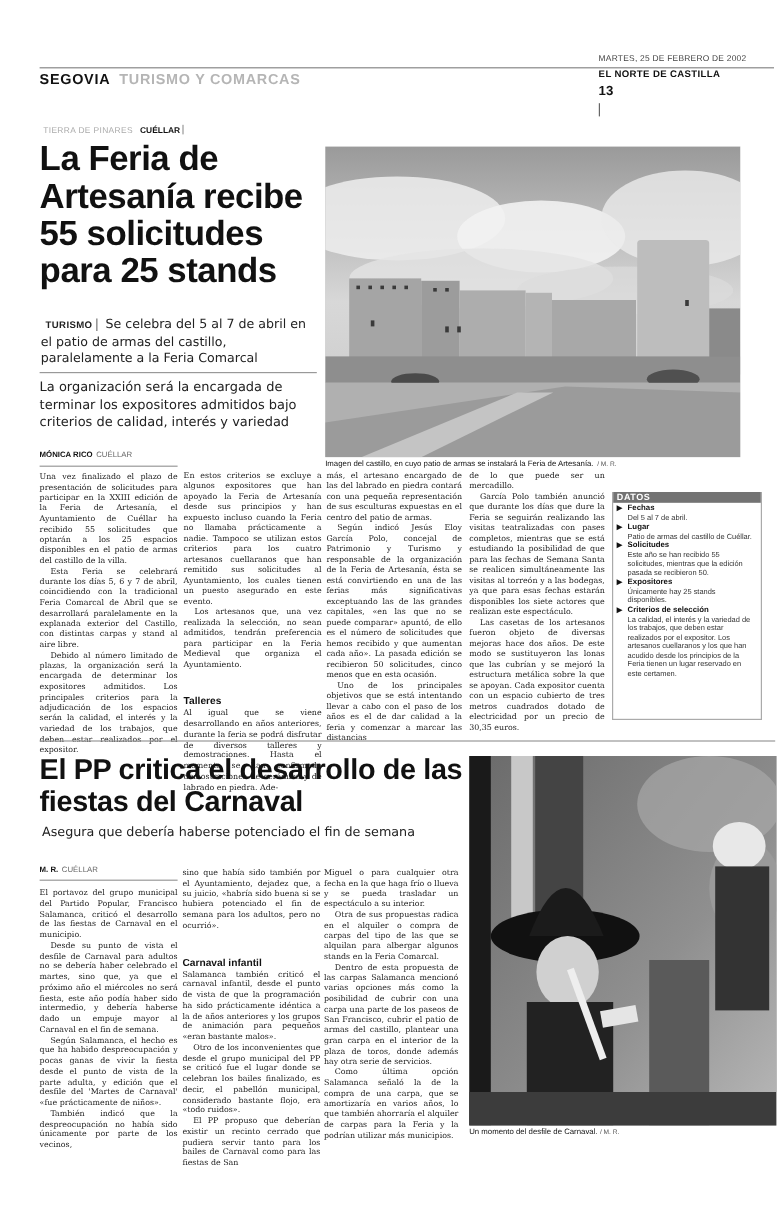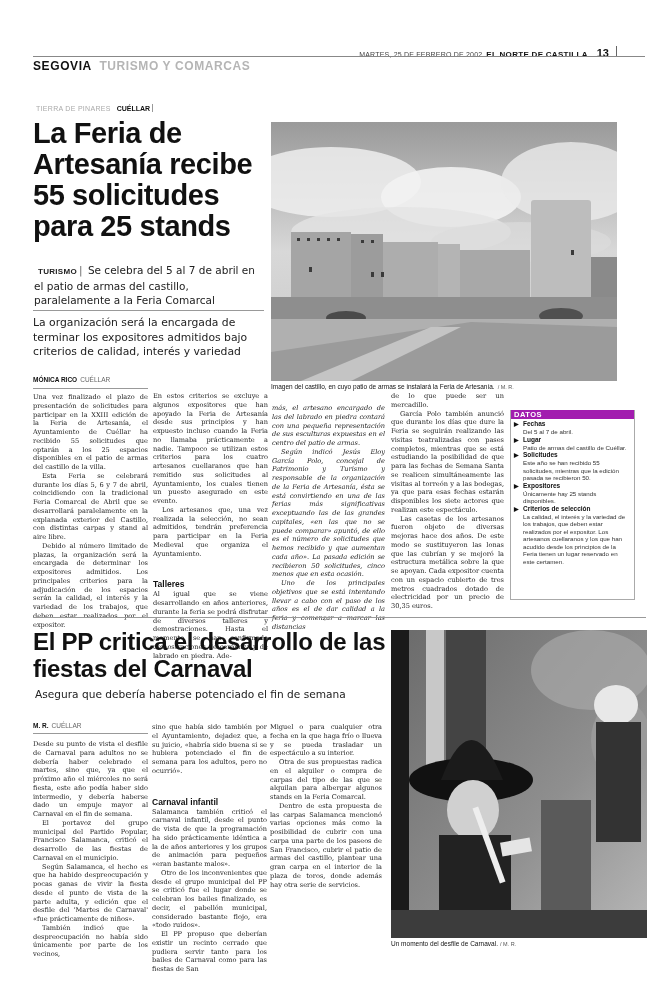--- a/index.html
+++ b/index.html
@@ -3,21 +3,21 @@
 <meta charset="utf-8">
 <style>
   * { box-sizing: border-box; margin: 0; padding: 0; }
   html, body { width: 650px; height: 1004px; background: #fff; overflow: hidden; }
   body { position: relative; font-family: "DejaVu Serif", serif; color: #1a1a1a; }
 
   .abs { position: absolute; }
 
   
   .masthead-rule { left: 33px; top: 56px; width: 612px; height: 1px; background: #888; }
-  .masthead-right { right: 33px; top: 46px; font-family: "Liberation Sans", sans-serif; font-size: 8px; color: #333; white-space: nowrap; display: flex; align-items: baseline; gap: 4px; }
+  .masthead-right { right: 33px; top: 46px; font-family: "Liberation Sans", sans-serif; font-size: 8px; color: #333; white-space: nowrap; display: flex; align-items: baseline; gap: 4px; flex-direction: column; }
   .masthead-right .date { letter-spacing: 0.2px; color: #444; font-size: 7px; }
   .masthead-right .paper { font-weight: bold; font-size: 8px; letter-spacing: 0.3px; color: #111; }
   .masthead-right .page { font-weight: bold; font-size: 11px; margin-left: 5px; color: #111; }
   .masthead-right .page-rule { width: 1px; height: 11px; background: #666; margin-left: 3px; }
   .section-title { left: 33px; top: 59px; font-family: "Liberation Sans", sans-serif; font-weight: bold; font-size: 12px; letter-spacing: 0.6px; white-space: nowrap; }
   .section-title .main { color: #111; }
   .section-title .sub { color: #b5b5b5; margin-left: 4px; }
 
   
   .kicker { left: 36px; top: 104px; font-family: "Liberation Sans", sans-serif; font-size: 7px; white-space: nowrap; }
@@ -43,26 +43,26 @@
   .byline-rule1 { left: 33px; top: 388px; width: 115px; height: 1px; background: #999; }
 
   .col { font-family: "DejaVu Serif", serif; font-size: 6.6px; line-height: 8.75px; color: #222; text-align: justify; hyphens: auto; }
   .col p { text-indent: 0; }
   .col p + p { text-indent: 9px; }
   .col .subhead { font-family: "Liberation Sans", sans-serif; font-weight: bold; font-size: 8.5px; line-height: 11px; color: #111; margin-top: 21px; text-indent: 0; }
   .col .subhead + p { text-indent: 0; }
 
   .a1c1 { left: 33px; top: 393px; width: 115px; }
   .a1c2 { left: 153px; top: 392px; width: 115px; }
-  .a1c3 { left: 272px; top: 404px; width: 113px; font-style: italic; }
+  .a1c3 { left: 272px; top: 392px; width: 113px; }
   .a1c4 { left: 391px; top: 392px; width: 113px; }
 
   
   .datos { left: 510px; top: 410px; width: 125px; height: 190px; border: 1px solid #aaa; border-top: none; }
-  .datos-header { background: #a21caf; color: #fff; font-family: "Liberation Sans", sans-serif; font-weight: bold; font-size: 7.5px; letter-spacing: 0.5px; padding: 0 3px; height: 9px; line-height: 9px; }
+  .datos-header { background: #737373; color: #fff; font-family: "Liberation Sans", sans-serif; font-weight: bold; font-size: 7.5px; letter-spacing: 0.5px; padding: 0 3px; height: 9px; line-height: 9px; }
   .datos-body { padding: 1px 4px 2px 3px; font-family: "Liberation Sans", sans-serif; }
   .datos-item { margin-bottom: 0px; }
   .datos-label { font-weight: bold; font-size: 6.5px; line-height: 8px; color: #111; display: flex; align-items: center; gap: 2px; }
   .datos-label .arrow { font-size: 6px; color: #111; width: 7px; display: inline-block; }
   .datos-text { font-size: 6.2px; line-height: 7.5px; color: #333; padding-left: 9px; }
 
   .mid-rule { left: 33px; top: 617px; width: 613px; height: 1px; background: #999; }
 
   
   .headline2 { left: 33px; top: 628px; width: 360px; font-family: "Liberation Sans", sans-serif; font-weight: bold; font-size: 24px; line-height: 27px; letter-spacing: -0.3px; color: #111; }
@@ -227,36 +227,37 @@
 
 <h1 class="abs headline2">El PP critica el desarrollo de las fiestas del Carnaval</h1>
 <div class="abs deck2">Asegura que debería haberse potenciado el fin de semana</div>
 
 <div class="abs byline byline2">
   <span class="name">M. R.</span><span class="place">CUÉLLAR</span>
 </div>
 <div class="abs byline-rule2"></div>
 
 <div class="abs col a2c1">
+  <p>El portavoz del grupo municipal del Partido Popular, Francisco Salamanca, criticó el desarrollo de las fiestas de Carnaval en el municipio.</p>
   <p>Desde su punto de vista el desfile de Carnaval para adultos no se debería haber celebrado el martes, sino que, ya que el próximo año el miércoles no será fiesta, este año podía haber sido intermedio, y debería haberse dado un empuje mayor al Carnaval en el fin de semana.</p>
-  <p>El portavoz del grupo municipal del Partido Popular, Francisco Salamanca, criticó el desarrollo de las fiestas de Carnaval en el municipio.</p>
   <p>Según Salamanca, el hecho es que ha habido despreocupación y pocas ganas de vivir la fiesta desde el punto de vista de la parte adulta, y edición que el desfile del 'Martes de Carnaval' «fue prácticamente de niños».</p>
   <p>También indicó que la despreocupación no había sido únicamente por parte de los vecinos,</p>
 </div>
 <div class="abs col a2c2">
   <p>sino que había sido también por el Ayuntamiento, dejadez que, a su juicio, «habría sido buena si se hubiera potenciado el fin de semana para los adultos, pero no ocurrió».</p>
   <p class="subhead">Carnaval infantil</p>
   <p>Salamanca también criticó el carnaval infantil, desde el punto de vista de que la programación ha sido prácticamente idéntica a la de años anteriores y los grupos de animación para pequeños «eran bastante malos».</p>
   <p>Otro de los inconvenientes que desde el grupo municipal del PP se criticó fue el lugar donde se celebran los bailes finalizado, es decir, el pabellón municipal, considerado bastante flojo, era «todo ruidos».</p>
   <p>El PP propuso que deberían existir un recinto cerrado que pudiera servir tanto para los bailes de Carnaval como para las fiestas de San</p>
 </div>
 <div class="abs col a2c3">
   <p>Miguel o para cualquier otra fecha en la que haga frío o llueva y se pueda trasladar un espectáculo a su interior.</p>
   <p>Otra de sus propuestas radica en el alquiler o compra de carpas del tipo de las que se alquilan para albergar algunos stands en la Feria Comarcal.</p>
   <p>Dentro de esta propuesta de las carpas Salamanca mencionó varias opciones más como la posibilidad de cubrir con una carpa una parte de los paseos de San Francisco, cubrir el patio de armas del castillo, plantear una gran carpa en el interior de la plaza de toros, donde además hay otra serie de servicios.</p>
+  <p>Como última opción Salamanca señaló la de la compra de una carpa, que se amortizaría en varios años, lo que también ahorraría el alquiler de carpas para la Feria y la podrían utilizar más municipios.</p>
 </div>
 
 <div class="abs photo-carnival">
   <svg width="256" height="308" viewBox="0 0 256 308">
     <defs>
       <linearGradient id="bg2" x1="0" y1="0" x2="1" y2="1">
         <stop offset="0" stop-color="#6a6a6a"></stop>
         <stop offset="0.6" stop-color="#8f8f8f"></stop>
         <stop offset="1" stop-color="#b8b8b8"></stop>
       </linearGradient>

